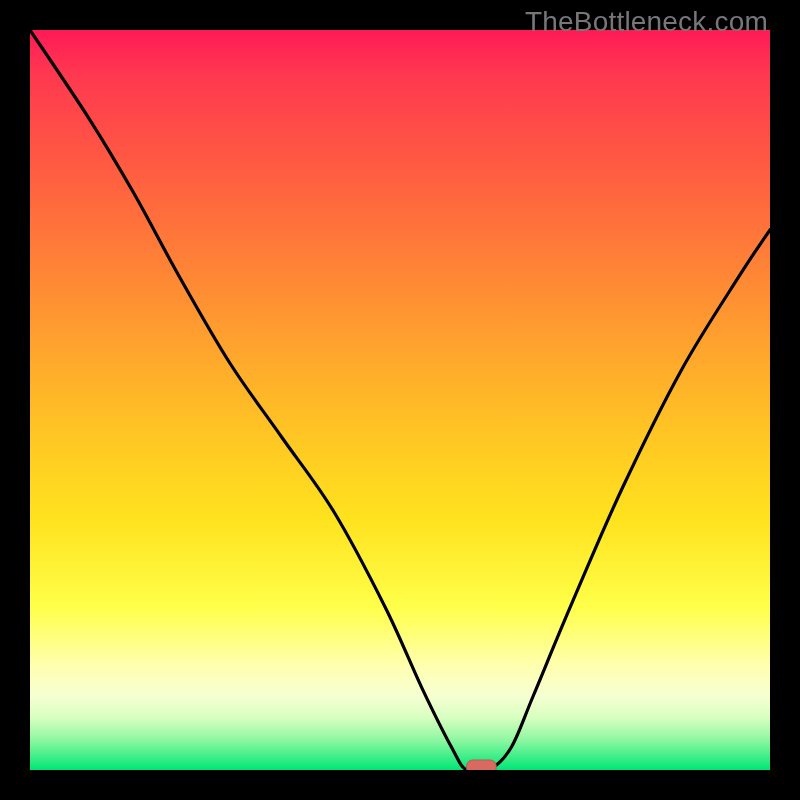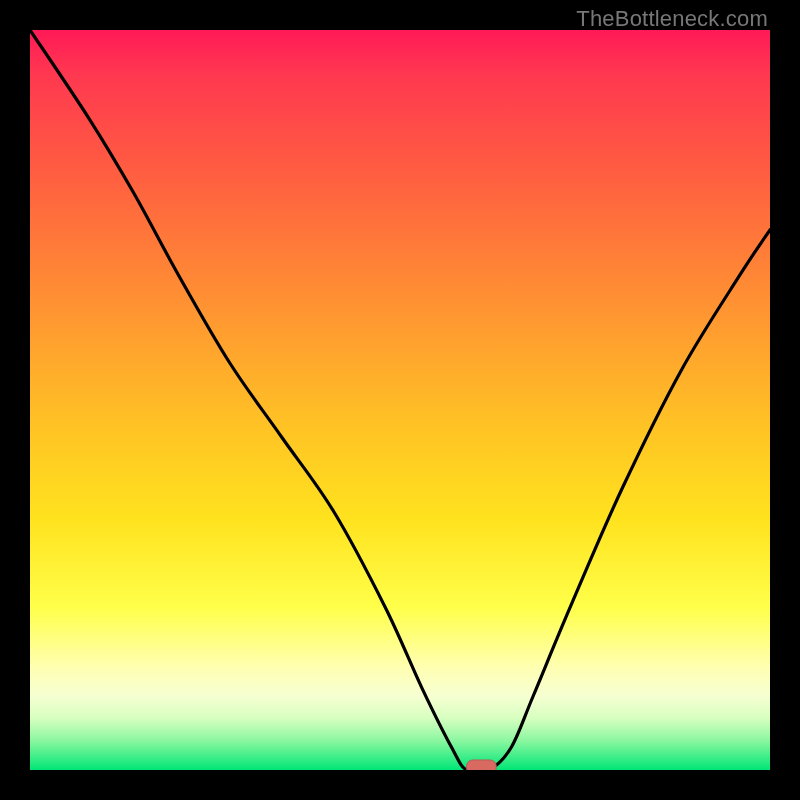--- a/index.html
+++ b/index.html
@@ -49,21 +49,21 @@
     position: absolute;
     inset: 0;
     width: 100%;
     height: 100%;
   }
   .watermark {
     position: absolute;
     top: 6px;
     right: 32px;
     color: #777;
-    font-size: 22px;
+    font-size: 28px;
     letter-spacing: 0.2px;
     user-select: none;
   }
 </style>
 </head>
 <body>
 
 <div class="frame">
 
   <div class="plot-area">

